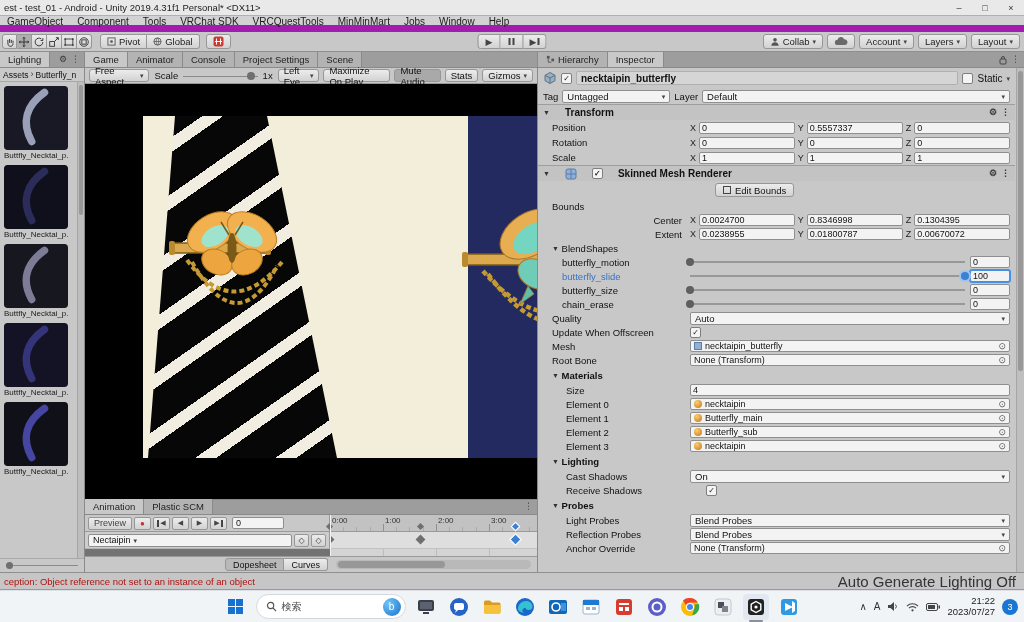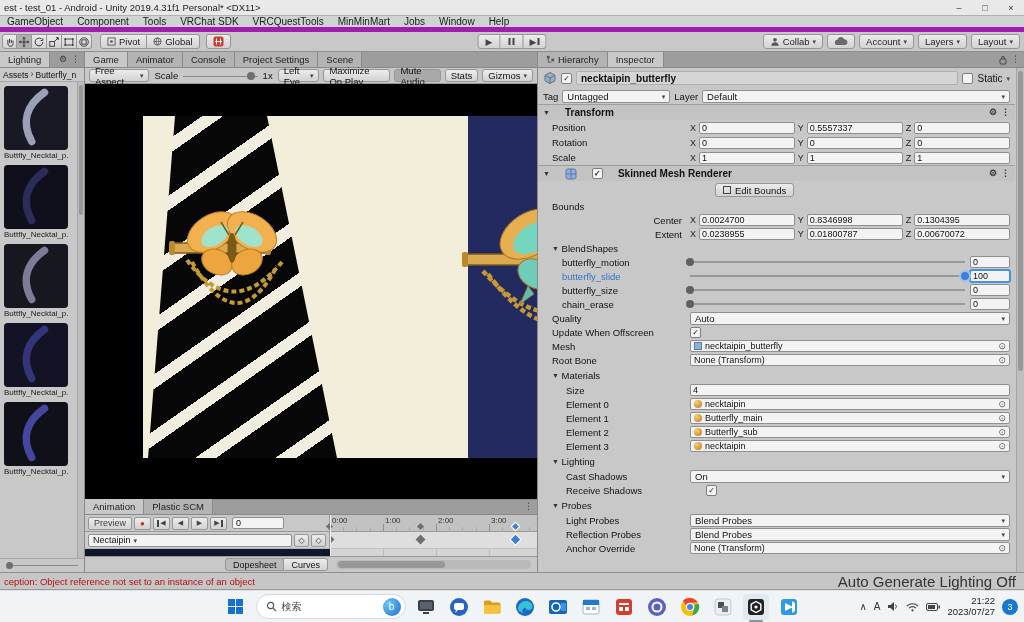--- a/index.html
+++ b/index.html
@@ -6,21 +6,21 @@
 html,body{width:1024px;height:622px;overflow:hidden;}
 body{font-family:"Liberation Sans",sans-serif;font-size:10px;color:#111;background:#c8c8c8;}
 .screen{position:relative;width:1024px;height:622px;background:#c8c8c8;}
 
 
 .titlebar{height:16px;background:#e9e9e9;display:flex;align-items:center;border-bottom:1px solid #b0b0b0;}
 .titlebar .title{flex:1;padding-left:4px;font-size:9.5px;color:#222;white-space:nowrap;overflow:hidden;}
 .win-btn{width:26px;height:15px;display:flex;align-items:center;justify-content:center;font-size:9px;color:#333;}
 
 
-.menubar{height:16px;background:#d2d2d2;display:flex;align-items:flex-start;border-bottom:5px solid #a21caf;}
+.menubar{height:16px;background:#d2d2d2;display:flex;align-items:flex-start;border-bottom:7px solid #a21caf;}
 .menu-item{padding:0 7px;font-size:10px;color:#1a1a1a;white-space:nowrap;}
 
 
 .toolbar{height:20px;background:#c8c8c8;border-bottom:1px solid #8f8f8f;position:relative;}
 .tool-group{position:absolute;left:2px;top:2px;display:flex;}
 .btnish{height:15px;border:1px solid #979797;background:linear-gradient(#ececec,#d2d2d2);display:flex;align-items:center;justify-content:center;}
 .tool-btn{width:15px;border-left:none;}
 .tool-btn.first{border-left:1px solid #979797;border-radius:3px 0 0 3px;}
 .tool-btn.last{border-radius:0 3px 3px 0;}
 .tool-btn.pressed{background:#aeaeae;}
@@ -87,21 +87,21 @@
 .anim-controls{height:17px;display:flex;border-bottom:1px solid #9a9a9a;flex-shrink:0;}
 .anim-left{width:245px;flex-shrink:0;display:flex;align-items:center;gap:2px;padding:0 3px;border-right:1px solid #9a9a9a;}
 .t-btn{width:17px;height:13px;border:1px solid #979797;border-radius:2px;background:linear-gradient(#ececec,#d2d2d2);display:flex;align-items:center;justify-content:center;font-size:7px;color:#444;}
 .preview-btn{width:auto;padding:0 5px;font-size:9px;}
 .rec{color:#c5342c;font-size:8px;}
 .frame-field{width:52px;height:12px;background:#f3f3f3;border:1px solid #8f8f8f;border-radius:2px;font-size:9px;display:flex;align-items:center;padding:0 3px;margin-left:3px;}
 .ruler{flex:1;position:relative;background:#c2c2c2;
   background-image:repeating-linear-gradient(90deg,#909090 0 1px,transparent 1px 53px),repeating-linear-gradient(90deg,#ababab 0 1px,transparent 1px 13.25px);
   background-size:100% 7px,100% 4px;background-position:left bottom,left bottom;background-repeat:no-repeat;}
 .ruler-label{position:absolute;top:1px;font-size:8px;color:#333;}
-.anim-body{flex:1;position:relative;background:#0f172a;}
+.anim-body{flex:1;position:relative;background:#737373;}
 .track-left{position:absolute;left:0;top:0;width:245px;height:17px;display:flex;align-items:center;gap:2px;padding:0 3px;background:#cdcdcd;border-right:1px solid #9a9a9a;border-bottom:1px solid #b5b5b5;}
 .clip-dd{flex:1;height:13px;background:#f3f3f3;border:1px solid #8f8f8f;border-radius:2px;display:flex;align-items:center;padding:0 4px;font-size:9px;gap:3px;}
 .key-btn{width:15px;height:13px;border:1px solid #979797;border-radius:2px;background:linear-gradient(#ececec,#d2d2d2);display:flex;align-items:center;justify-content:center;font-size:8px;color:#444;}
 .track-area{position:absolute;left:245px;right:0;top:0;bottom:0;background:#d4d4d4;
   background-image:repeating-linear-gradient(90deg,#bdbdbd 0 1px,transparent 1px 53px);}
 .track-row-bg{height:17px;background:#dedede;border-bottom:1px solid #c2c2c2;position:relative;}
 .kf{position:absolute;width:7px;height:7px;background:#6f6f6f;transform:rotate(45deg);top:4px;margin-left:-4px;}
 .kf.small{width:5px;height:5px;top:auto;bottom:2px;margin-left:-3px;}
 .kf.sel{background:#3e7fd6;outline:1px solid #fff;}
 .playhead{position:absolute;left:245px;top:15px;bottom:16px;width:1px;background:#f2f2f2;z-index:4;}
@@ -129,21 +129,21 @@
 .comp-header{height:16px;display:flex;align-items:center;gap:15px;padding:0 5px;background:#c3c3c3;border-top:1px solid #9e9e9e;font-weight:bold;font-size:10px;}
 .fold{font-size:7px;color:#333;}
 .hdr-icons{margin-left:auto;display:flex;gap:4px;align-items:center;}
 .prow{height:15px;display:flex;align-items:center;padding:0 5px 0 14px;font-size:9.5px;}
 .prow.h14{height:14px;}
 .plabel{width:138px;flex-shrink:0;white-space:nowrap;overflow:hidden;}
 .plabel.r{text-align:right;padding-right:8px;}
 .pfields{flex:1;display:flex;align-items:center;gap:3px;min-width:0;}
 .axis{font-size:9px;color:#222;}
 .nf{flex:1;height:12px;background:#f3f3f3;border:1px solid #8f8f8f;border-radius:2px;font-size:9px;display:flex;align-items:center;padding:0 2px;white-space:nowrap;overflow:hidden;min-width:0;}
-.sub-head{font-weight:normal;}
+.sub-head{font-weight:bold;}
 .bs-row{height:14px;display:flex;align-items:center;padding:0 5px 0 24px;font-size:9.5px;}
 .bs-name{width:128px;flex-shrink:0;white-space:nowrap;overflow:hidden;}
 .bs-row.selrow .bs-name{color:#3573c9;}
 .bs-slider{flex:1;position:relative;height:12px;margin-right:5px;}
 .bs-track{position:absolute;left:0;right:0;top:5px;height:2px;background:#989898;}
 .bs-handle{position:absolute;top:2px;width:8px;height:8px;border-radius:50%;background:#5f5f5f;}
 .bs-row.selrow .bs-handle{background:#3e7fd6;box-shadow:0 0 0 2px #9ec3ef;}
 .bs-val{width:40px;flex:none;}
 .bs-row.selrow .bs-val{border-color:#4a90e2;box-shadow:0 0 0 1px #4a90e2;}
 .objfield{flex:1;height:12px;background:#f3f3f3;border:1px solid #8f8f8f;border-radius:2px;font-size:9px;display:flex;align-items:center;gap:3px;padding:0 3px;min-width:0;}

